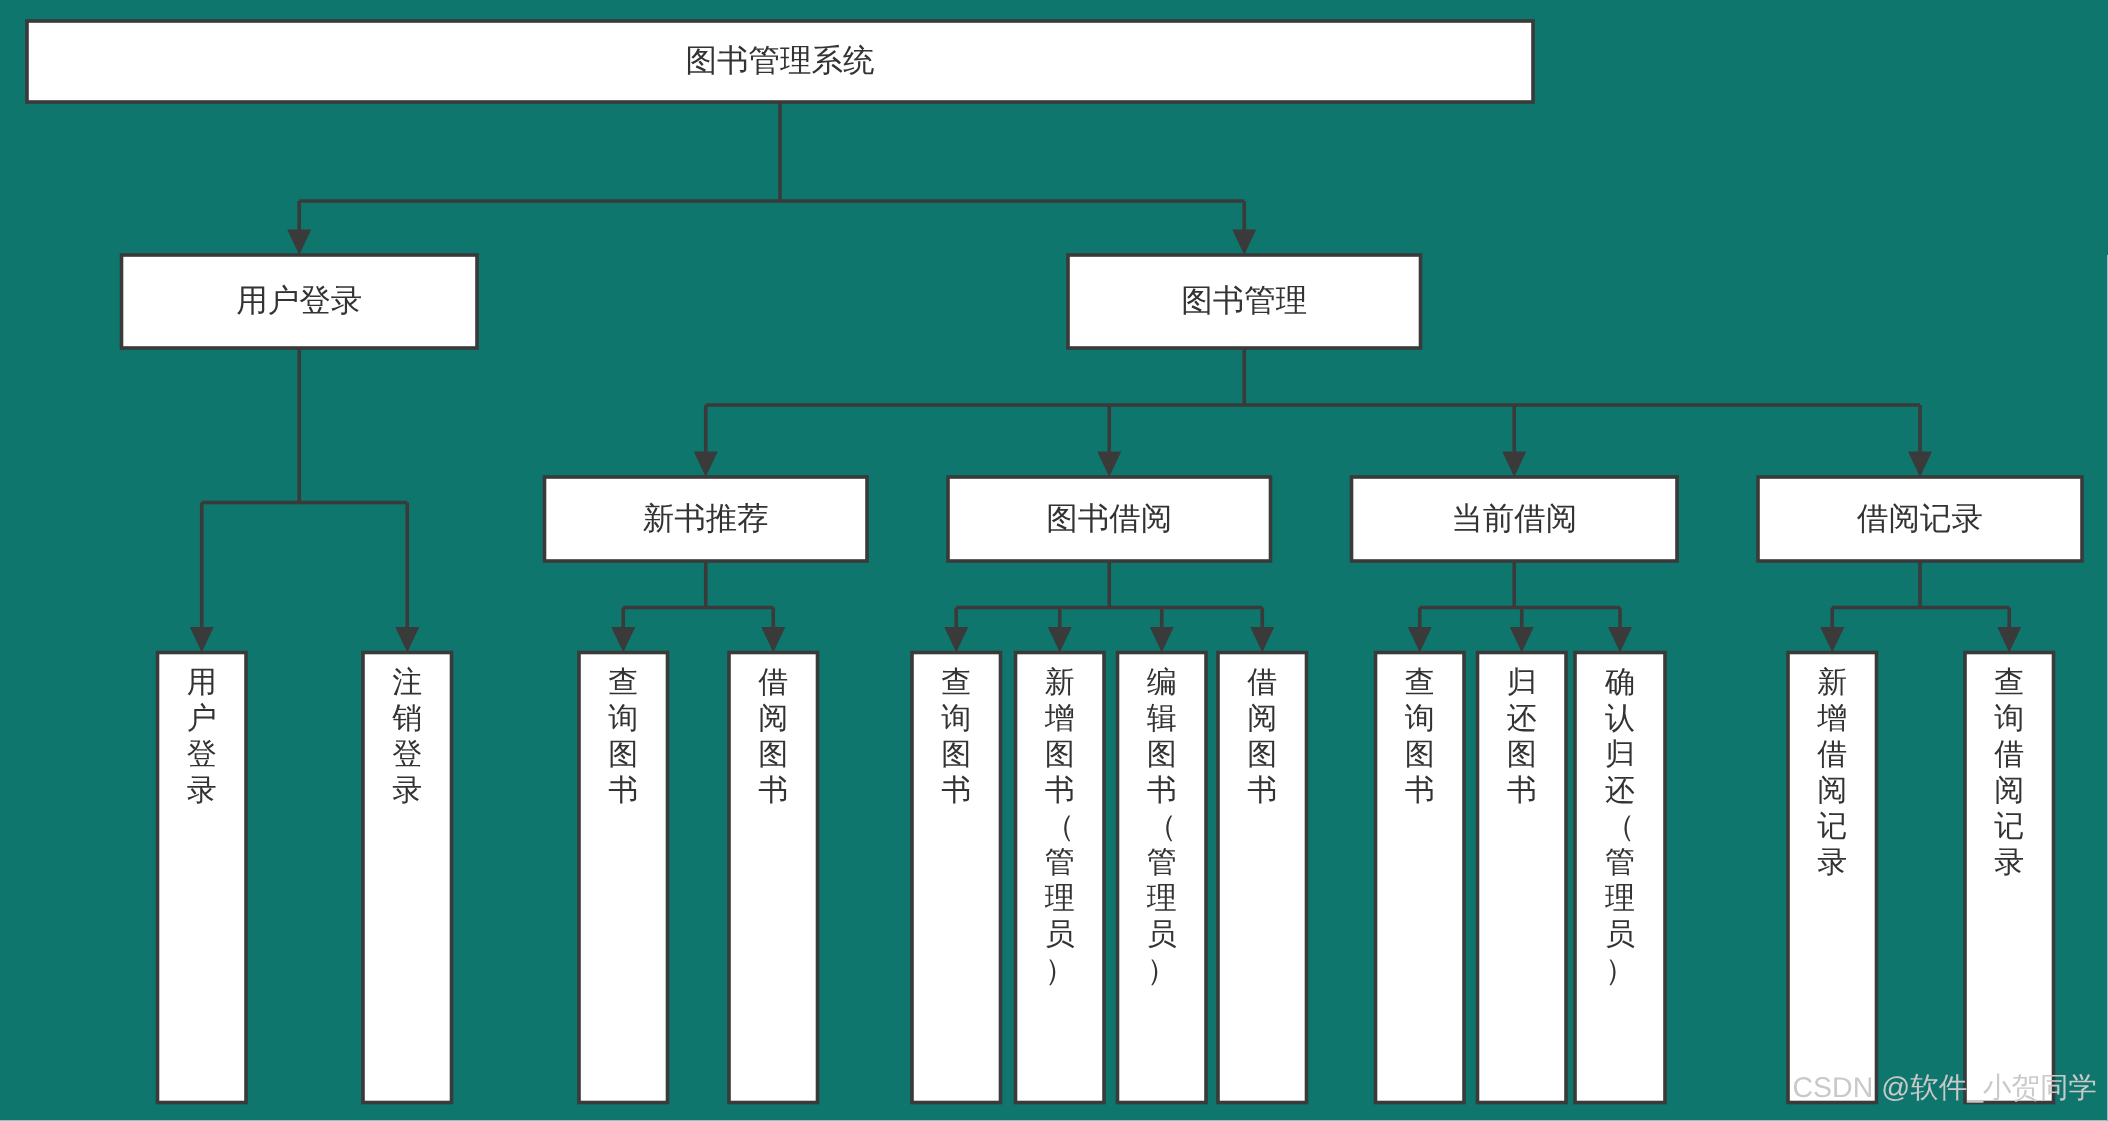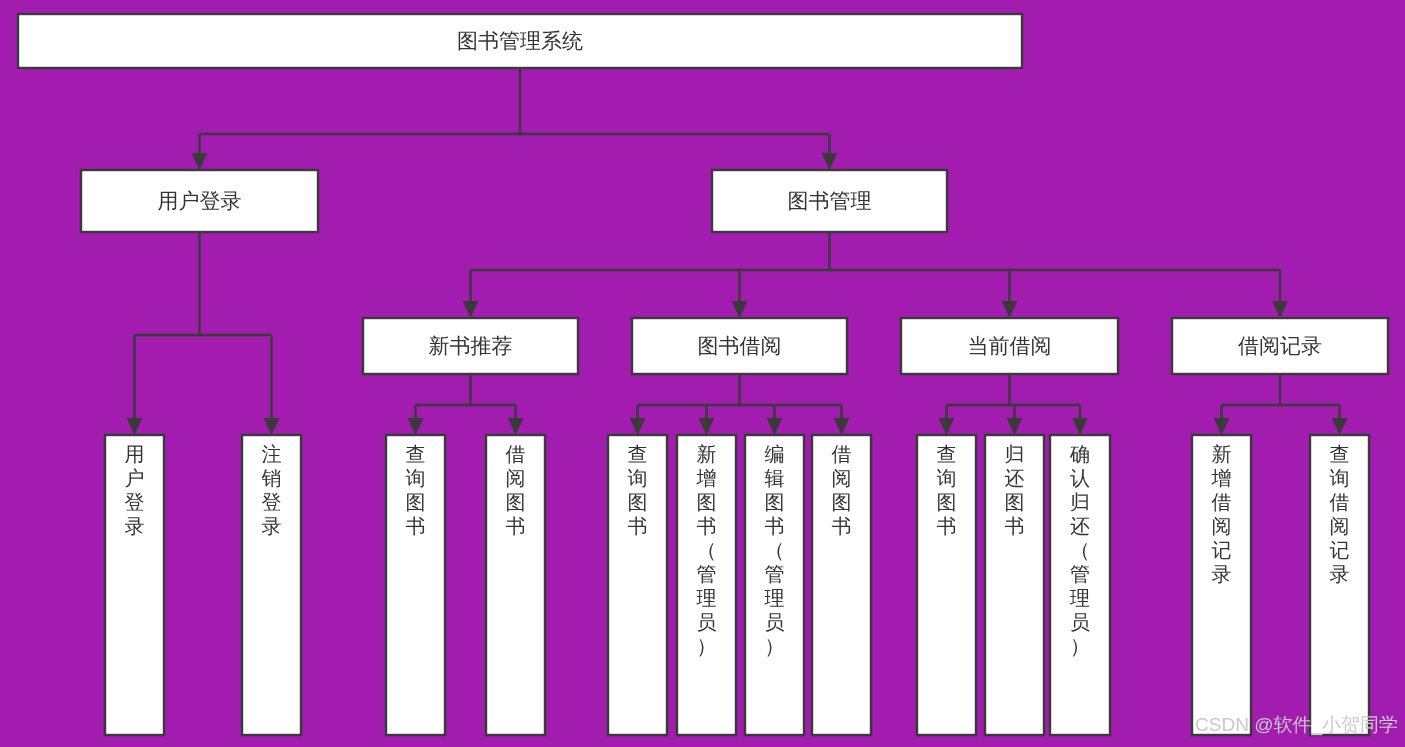--- a/index.html
+++ b/index.html
@@ -7,21 +7,21 @@
     padding: 0;
     background: #ffffff;
   }
   body {
     font-family: "Liberation Sans", "DejaVu Sans", sans-serif;
   }
   #diagram-root {
     position: relative;
     width: 1405px;
     height: 747px;
-    background: #a21caf;
+    background: #0f766e;
     overflow: hidden;
   }
   svg#chart-svg {
     position: absolute;
     left: 0;
     top: 0;
     width: 1405px;
     height: 747px;
     display: block;
   }

